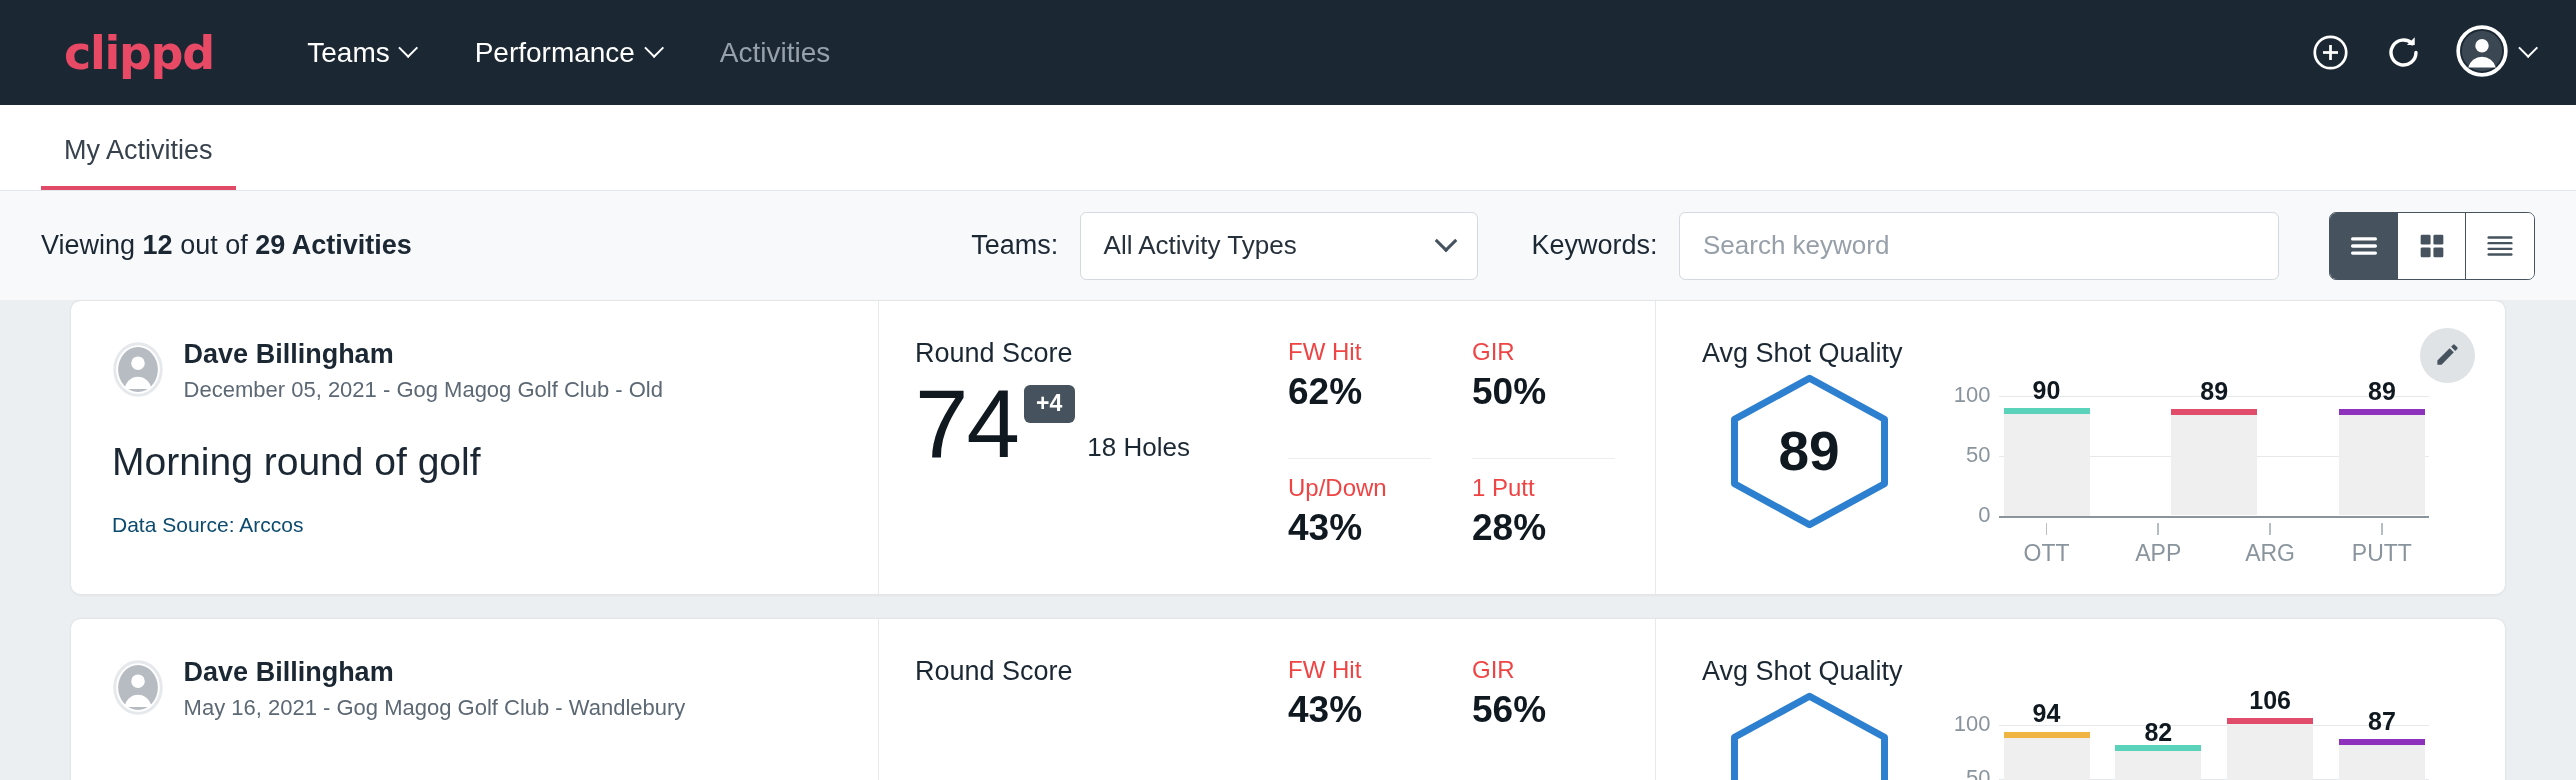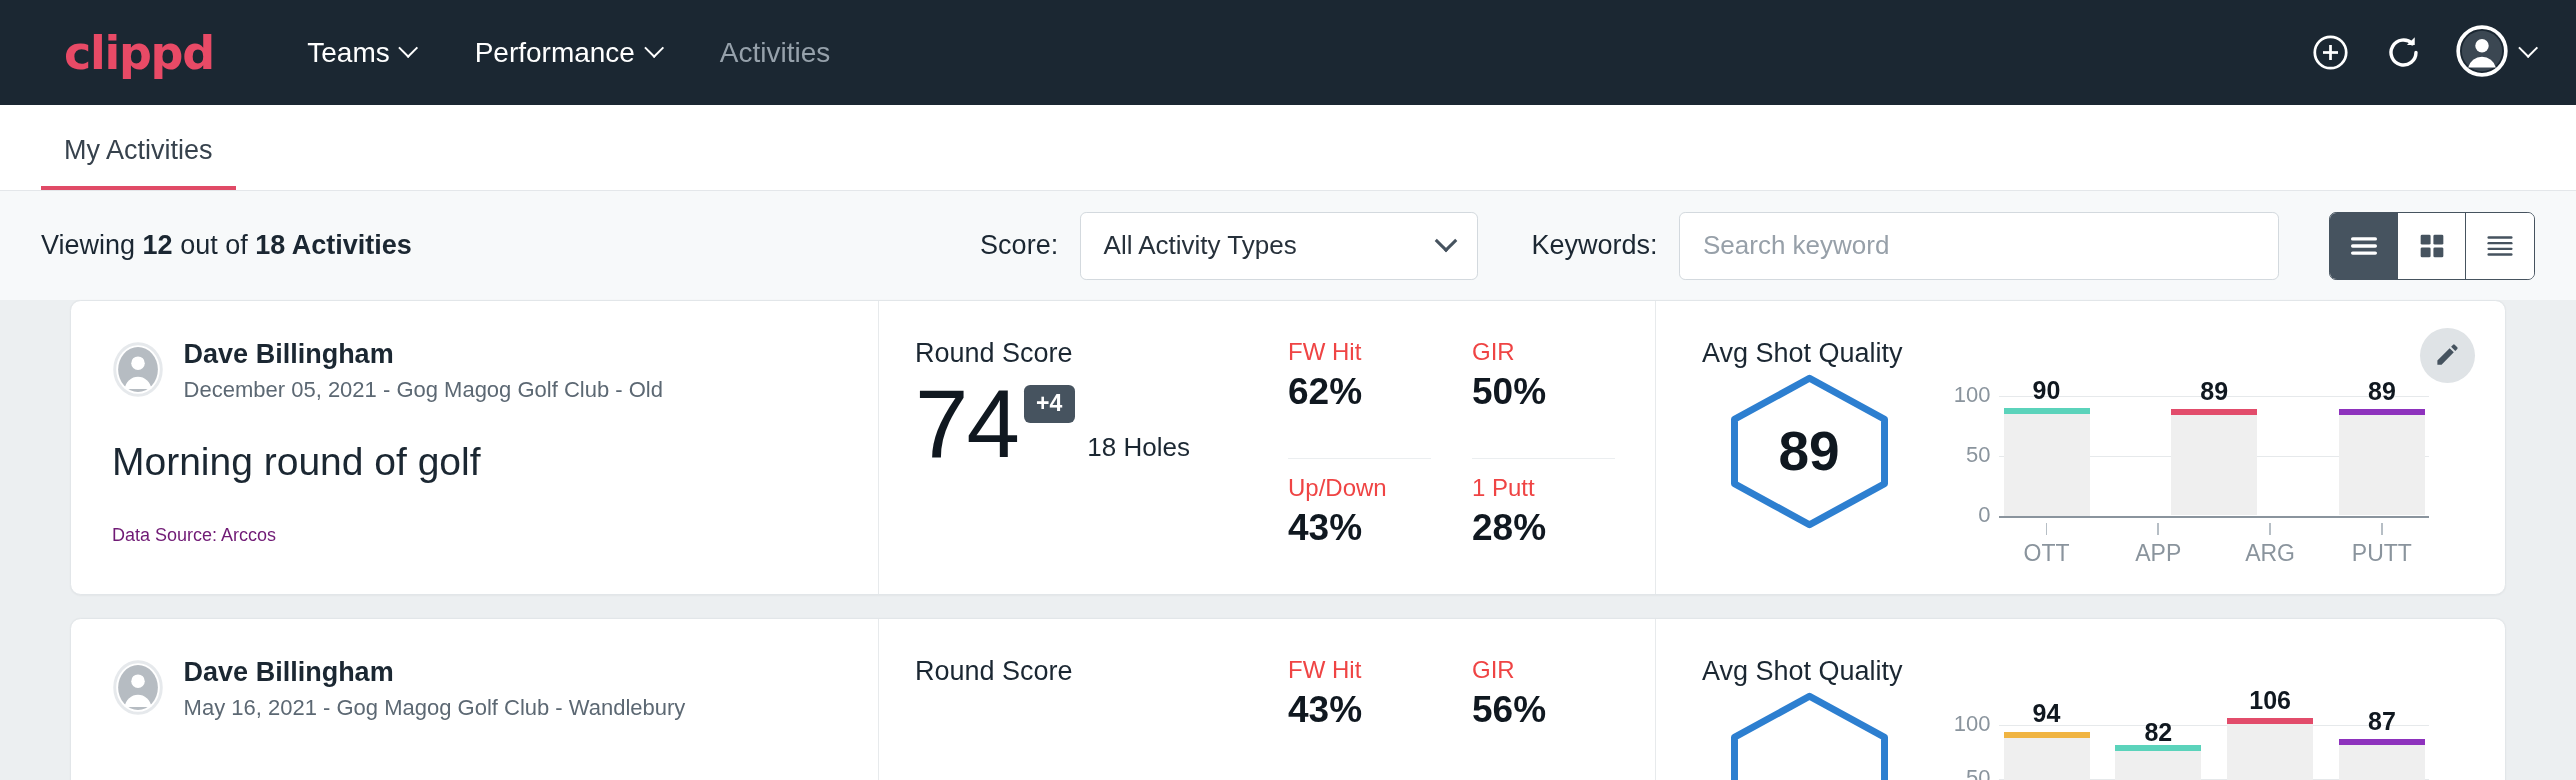--- a/index.html
+++ b/index.html
@@ -171,21 +171,21 @@
   .who-text .meta {
     font-size: 22px; color: #5c6873; margin-top: 5.4px;
   }
   .act-title {
     font-size: 39px;
     color: #1b2732;
     margin-top: 37px;
     font-weight: 400;
   }
   .datasrc {
-    font-size: 18px; color: #701a75; margin-top: 41px;
+    font-size: 21px; color: #0c4a6e; margin-top: 29px;
   }
 
   .col-score {
     width: 777px;
     padding: 37px 0 0 36px;
     border-right: 0.9px solid #e7eaec;
     display: flex;
   }
   .score-left { width: 357px; }
   .score-label, .sq-label {
@@ -319,25 +319,25 @@
 </div>
 
 <div class="tabbar">
   <div class="tab active">
     <span>My Activities</span>
   </div>
 </div>
 
 <div class="filterbar">
   <div class="viewing">
-    <span>Viewing </span><b>12</b><span> out of </span><b>18 Activities</b>
+    <span>Viewing </span><b>12</b><span> out of </span><b>29 Activities</b>
   </div>
 
   <div class="filters-right">
-    <span class="flabel">Score:</span>
+    <span class="flabel">Teams:</span>
     <div class="select">
       <span>All Activity Types</span>
       <span class="caret"></span>
     </div>
 
     <span class="flabel">Keywords:</span>
     <input class="searchbox" type="text" placeholder="Search keyword" style="">
 
     <div class="viewtoggle">
       <div class="vt active">

